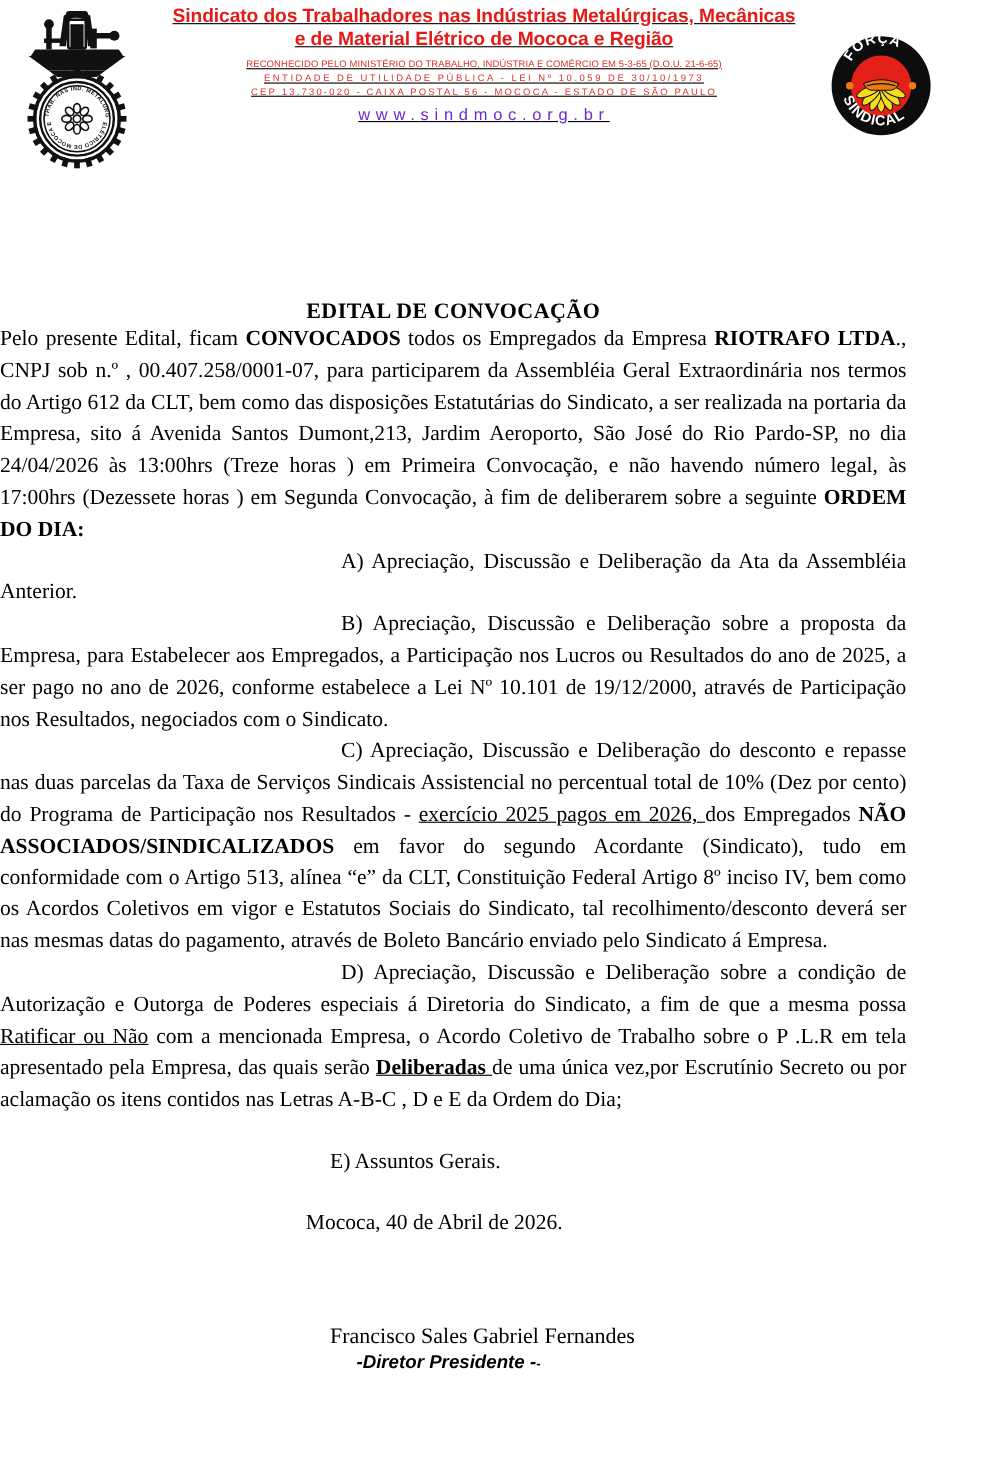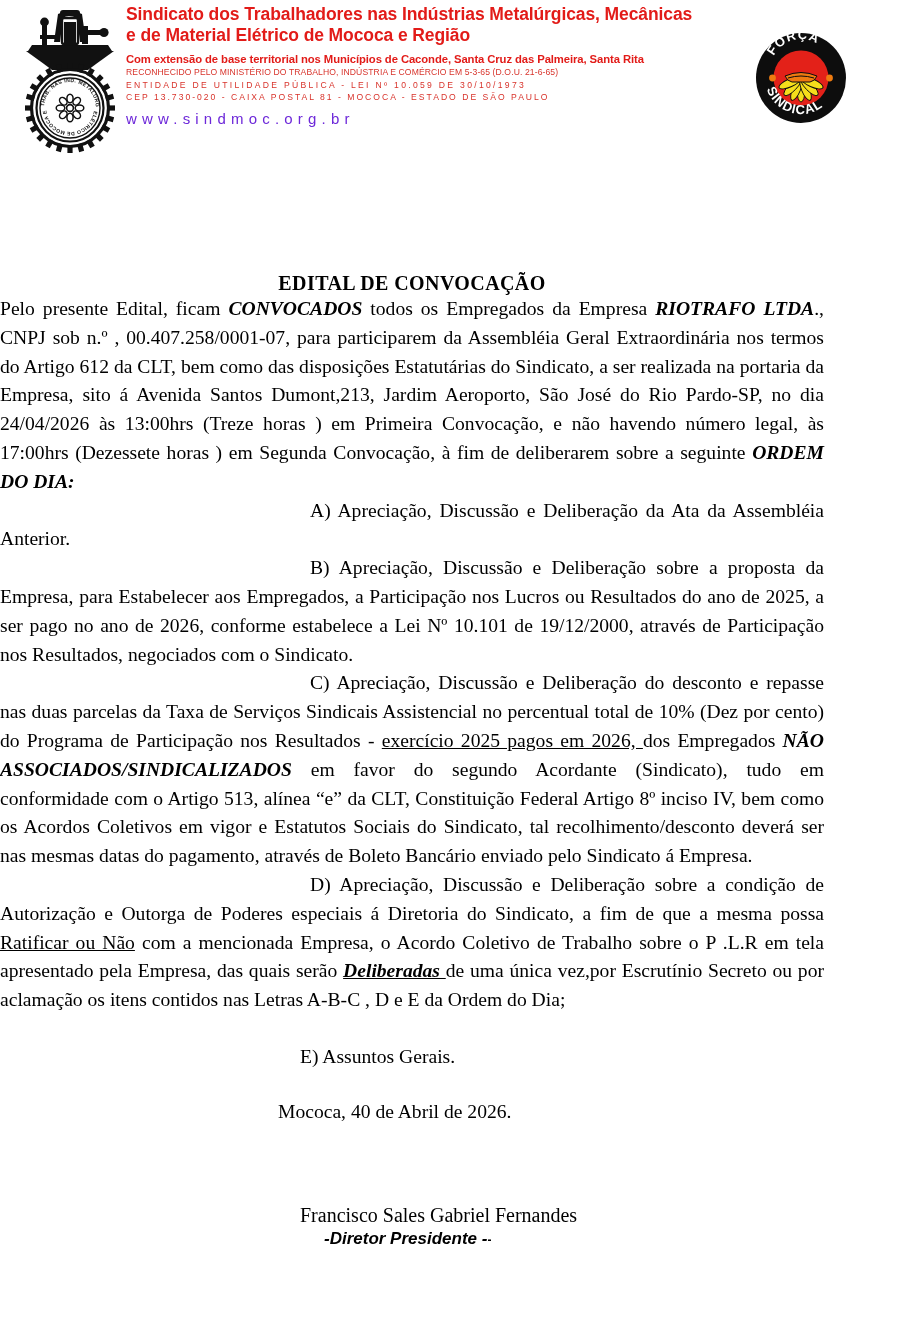--- a/index.html
+++ b/index.html
@@ -34,21 +34,23 @@
     left: 755px;
     top: 32px;
     width: 92px;
     height: 92px;
   }
   .header-text {
     position: absolute;
     left: 126px;
     top: 0px;
     width: 628px;
+    text-align: center;
     font-family: "Liberation Sans", sans-serif;
+    text-decoration: underline;
   }
   .hdr-title {
     color: #E21B18;
     font-weight: bold;
     font-size: 17.5px;
     line-height: 21px;
     letter-spacing: -0.1px;
     margin-top: 4px;
   }
   .hdr-sub {
@@ -110,21 +112,21 @@
     text-align: justify;
     margin: 0;
     text-justify: inter-word;
   }
   .par-lead { margin-top: 28px; }
   .par-a { margin-top: 30px; text-indent: 310px; }
   .par-b { margin-top: 37px; text-indent: 310px; }
   .par-c { margin-top: 34px; text-indent: 310px; }
   .par-d { margin-top: 36px; text-indent: 310px; }
 
-  b { font-weight: bold; font-style: italic; }
+  b { font-weight: bold; }
   u { text-decoration: underline; }
 
   .par-e {
     font-size: 19.6px;
     line-height: 28.8px;
     margin: 0;
     padding-top: 28px;
     padding-left: 300px;
   }
   .par-city {
@@ -280,25 +282,24 @@
       </text>
     </svg>
   </div>
 
   <div class="header-text">
     <div class="hdr-title">
       <div>Sindicato dos Trabalhadores nas Indústrias Metalúrgicas, Mecânicas</div>
       <div>e de Material Elétrico de Mococa e Região</div>
     </div>
     <div class="hdr-sub">
-      <div>Com extensão de base territorial nos Municípios de Caconde, Santa Cruz das Palmeira, Santa Rita</div>
     </div>
     <div class="fineprint fp1">RECONHECIDO PELO MINISTÉRIO DO TRABALHO, INDÚSTRIA E COMÉRCIO EM 5-3-65 (D.O.U. 21-6-65)</div>
     <div class="fineprint fp3">ENTIDADE DE UTILIDADE  PÚBLICA - LEI Nº 10.059 DE 30/10/1973</div>
-    <div class="fineprint fp4">CEP 13.730-020 - CAIXA POSTAL 81 - MOCOCA - ESTADO DE SÃO PAULO</div>
+    <div class="fineprint fp4">CEP 13.730-020 - CAIXA POSTAL 56 - MOCOCA - ESTADO DE SÃO PAULO</div>
     <div class="hdr-url">www.sindmoc.org.br</div>
   </div>
 </div>
 
 <div class="doc">
   <div class="doc-inner">
 
     <div class="edital-title">EDITAL DE CONVOCAÇÃO</div>
 
     <p class="body-par par-lead"><span>Pelo presente Edital, ficam </span><b>CONVOCADOS</b><span> todos os Empregados da Empresa </span><b>RIOTRAFO LTDA</b><span>., CNPJ sob n.º , 00.407.258/0001-07, para participarem da Assembléia Geral Extraordinária nos termos do Artigo 612 da CLT, bem como das disposições Estatutárias do Sindicato, a ser realizada na portaria da Empresa, sito á Avenida Santos Dumont,213, Jardim Aeroporto, São José do Rio Pardo-SP, no dia 24/04/2026 às 13:00hrs (Treze horas )  em Primeira Convocação, e não havendo número legal, às 17:00hrs (Dezessete horas ) em Segunda Convocação,  à fim de deliberarem sobre a seguinte </span><b>ORDEM DO DIA:</b></p>

